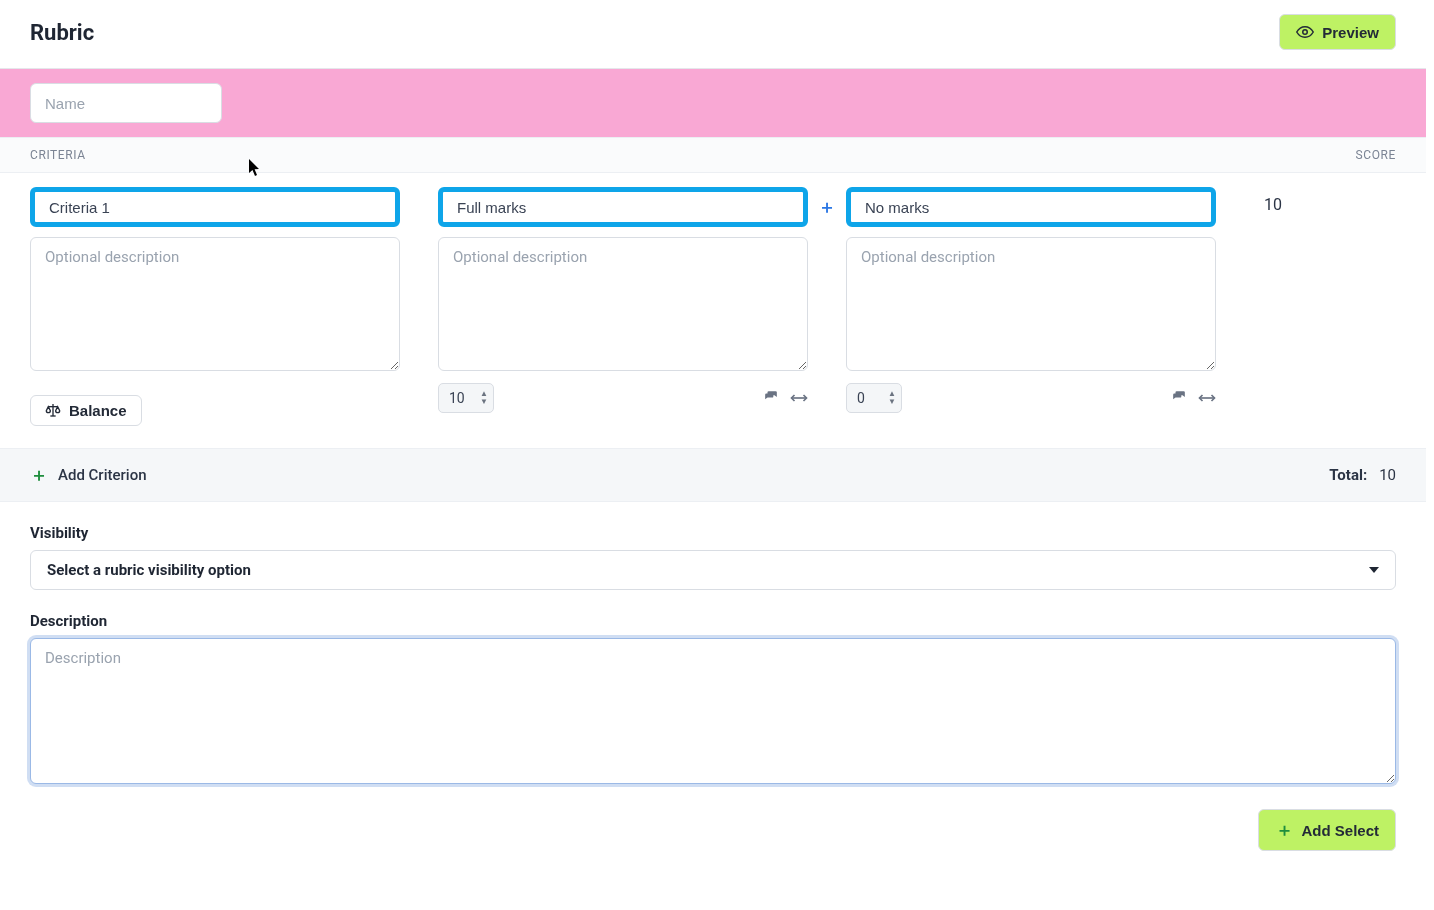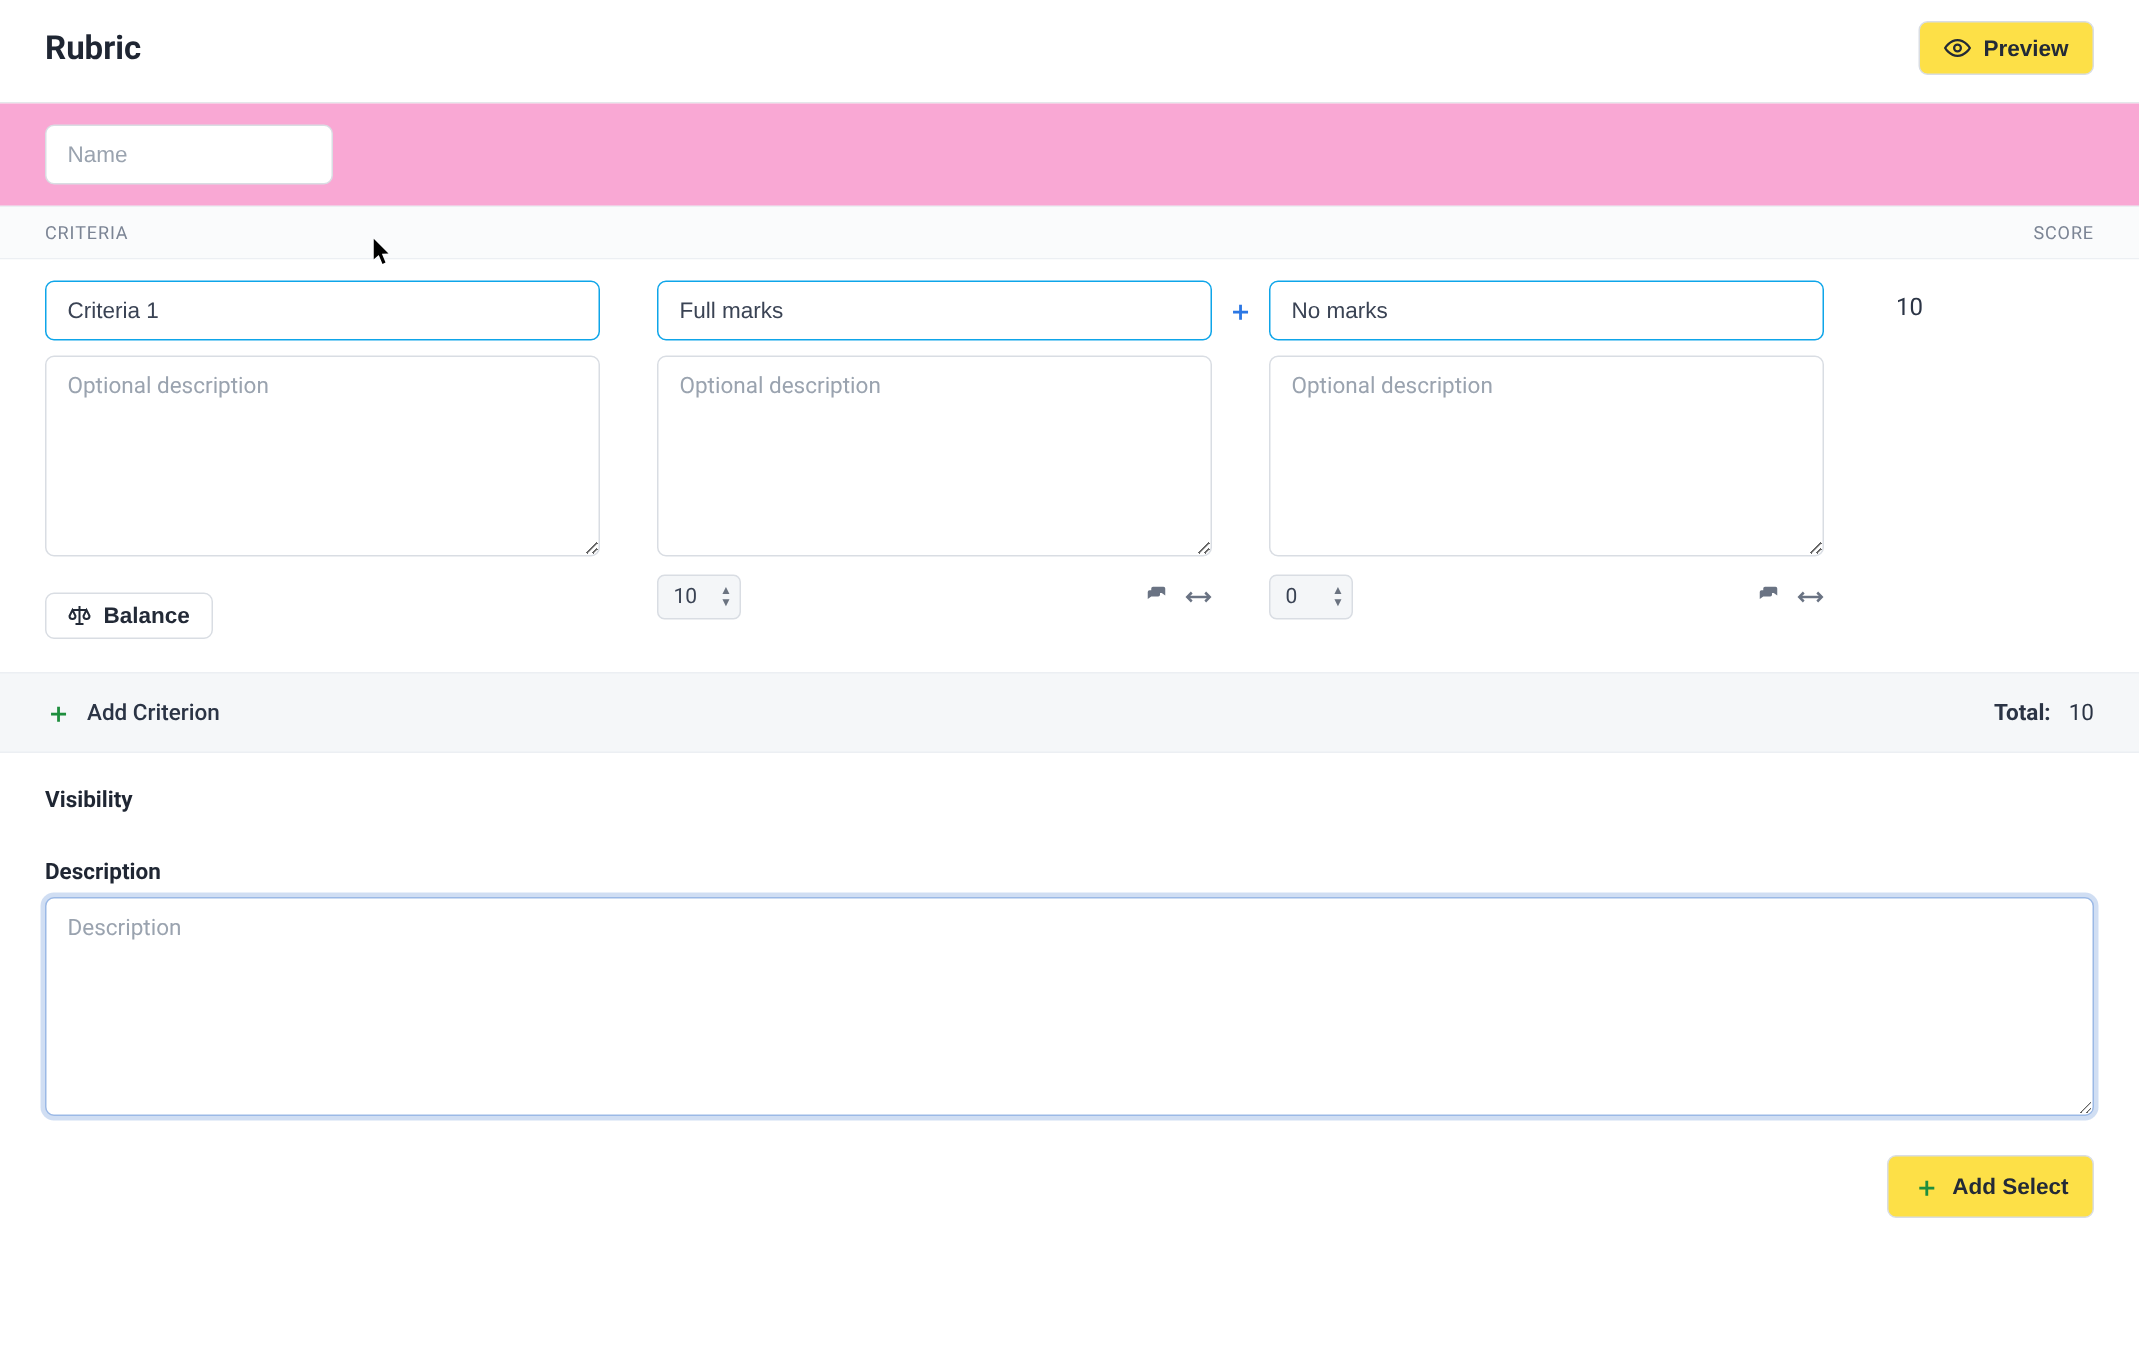--- a/index.html
+++ b/index.html
@@ -25,21 +25,21 @@
     margin: 0;
     font-size: 22px;
     font-weight: 700;
     color: #1f2633;
   }
   .btn {
     display: inline-flex;
     align-items: center;
     gap: 8px;
     border: 1px solid #d9dde3;
-    background: #fde047;
+    background: #bef264;
     border-radius: 6px;
     padding: 8px 16px;
     font-weight: 700;
     color: #232a37;
     cursor: pointer;
     font-size: 15px;
     text-align: right;
   }
   .btn svg { width: 18px; height: 18px; }
 
@@ -94,21 +94,21 @@
     color: #2b77e4;
     font-size: 18px;
     font-weight: 700;
     cursor: pointer;
     padding-top: 8px;
   }
   .cell { display: flex; flex-direction: column; gap: 10px; }
   .cell-input {
     width: 100%;
     height: 40px;
-    border: 1px solid #0ea5e9;
+    border: 5px solid #0ea5e9;
     border-radius: 6px;
     padding: 0 14px;
     font-size: 15px;
     color: #3a4354;
     background: #ffffff;
   }
   .cell-input::placeholder { color: #9aa3af; }
   .cell-textarea {
     width: 100%;
     height: 134px;
@@ -395,20 +395,24 @@
       <span>Add Criterion</span>
     </div>
     <div class="total-right">
       <span class="lbl">Total:</span>
       <span>10</span>
     </div>
   </div>
 
   <div class="section">
     <div class="section-label">Visibility</div>
+    <div class="select">
+      <span>Select a rubric visibility option</span>
+      <span class="caret"></span>
+    </div>
   </div>
 
   <div class="section">
     <div class="section-label">Description</div>
     <textarea class="desc-textarea" placeholder="Description" style=""></textarea>
   </div>
 
   <div class="footer">
     <button class="btn">
       <span class="btn-green-plus">＋</span>

